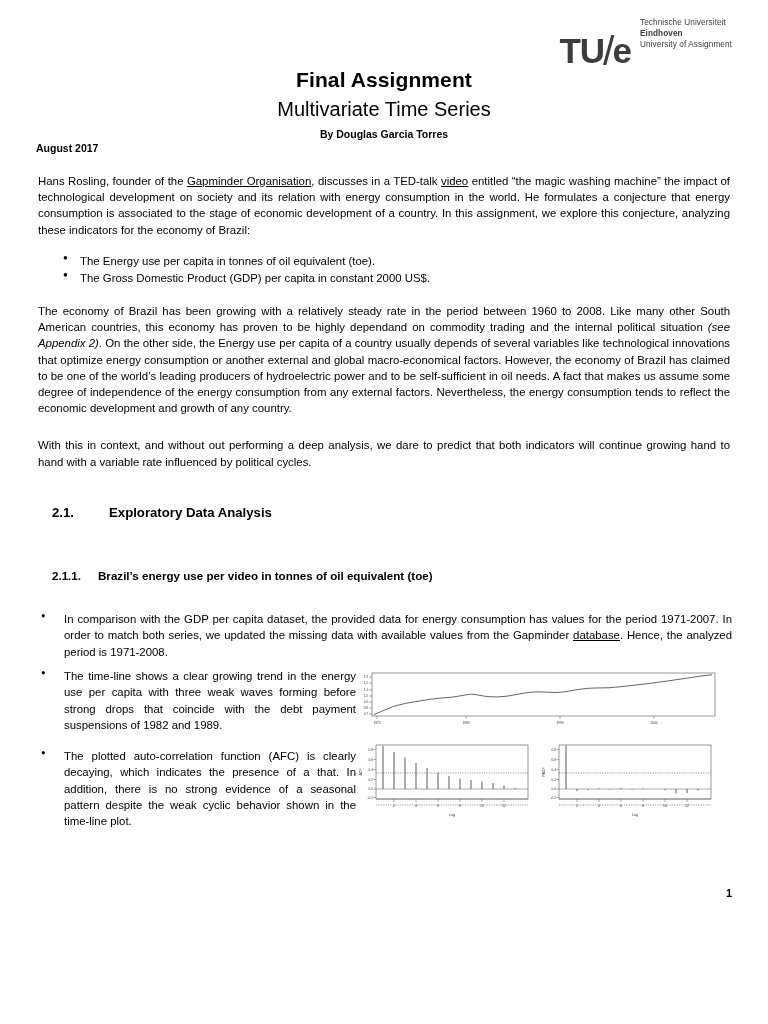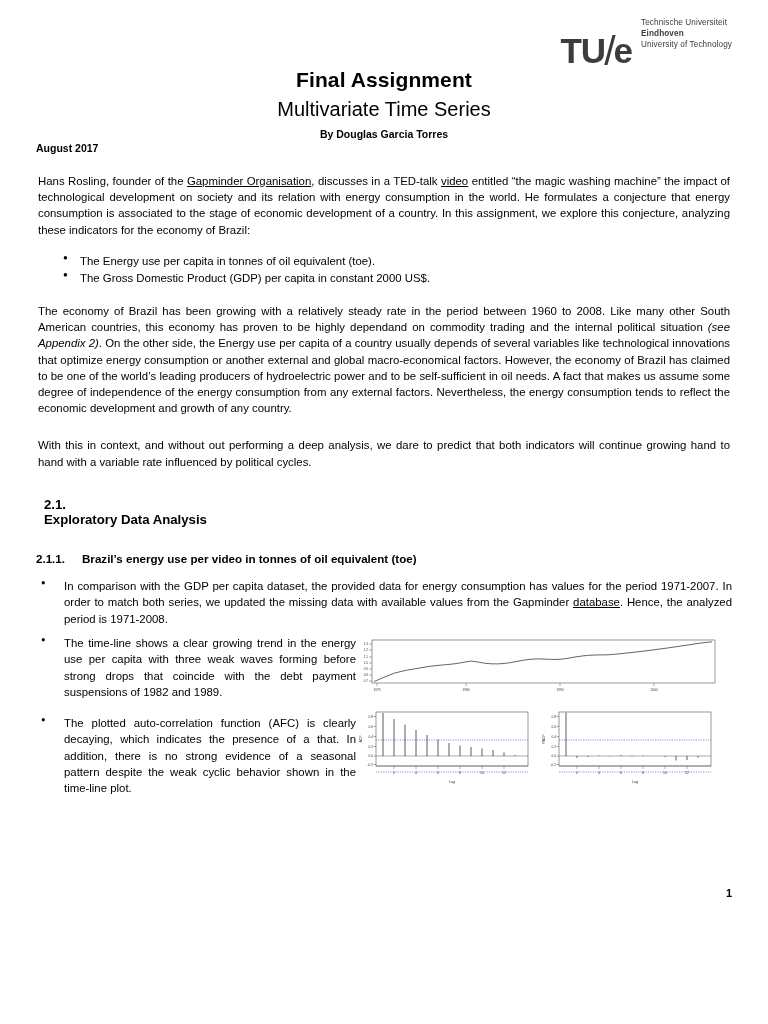--- a/index.html
+++ b/index.html
@@ -114,30 +114,29 @@
     position: absolute;
     left: -17px;
     top: -1px;
     font-size: 8px;
   }
 
   
   h2.sec {
     font-size: 13.2px;
     font-weight: bold;
-    margin: 8px;
+    margin: 16px;
     display: flex;
-    gap: 0;
-    flex-direction: column;
+    gap: 11px;
   }
   h2.sec .num { width: 46px; display: inline-block; }
   h3.subsec {
     font-size: 11.6px;
     font-weight: bold;
-    margin: 0;
+    margin: 16px;
     display: flex;
     gap: 0;
   }
   h3.subsec .num { width: 46px; display: inline-block; }
 
   
   .outer-bullet {
     position: relative;
     font-size: 11.4px;
     line-height: 1.44;
@@ -185,21 +184,21 @@
 <body>
 
 <div class="page">
 
   <div class="logo-wrap">
     <div class="logo">
       <div class="logo-mark"><span>TU</span><span class="slash">/</span><span>e</span></div>
       <div class="logo-text">
         <div>Technische Universiteit</div>
         <div class="b">Eindhoven</div>
-        <div>University of Technology</div>
+        <div>University of Assignment</div>
       </div>
     </div>
   </div>
 
   <div class="title-main">Final Assignment</div>
   <div class="title-sub">Multivariate Time Series</div>
   <div class="title-author">By Douglas Garcia Torres</div>
   <div class="title-date">August 2017</div>
 
   <div class="gap-lg"></div>

